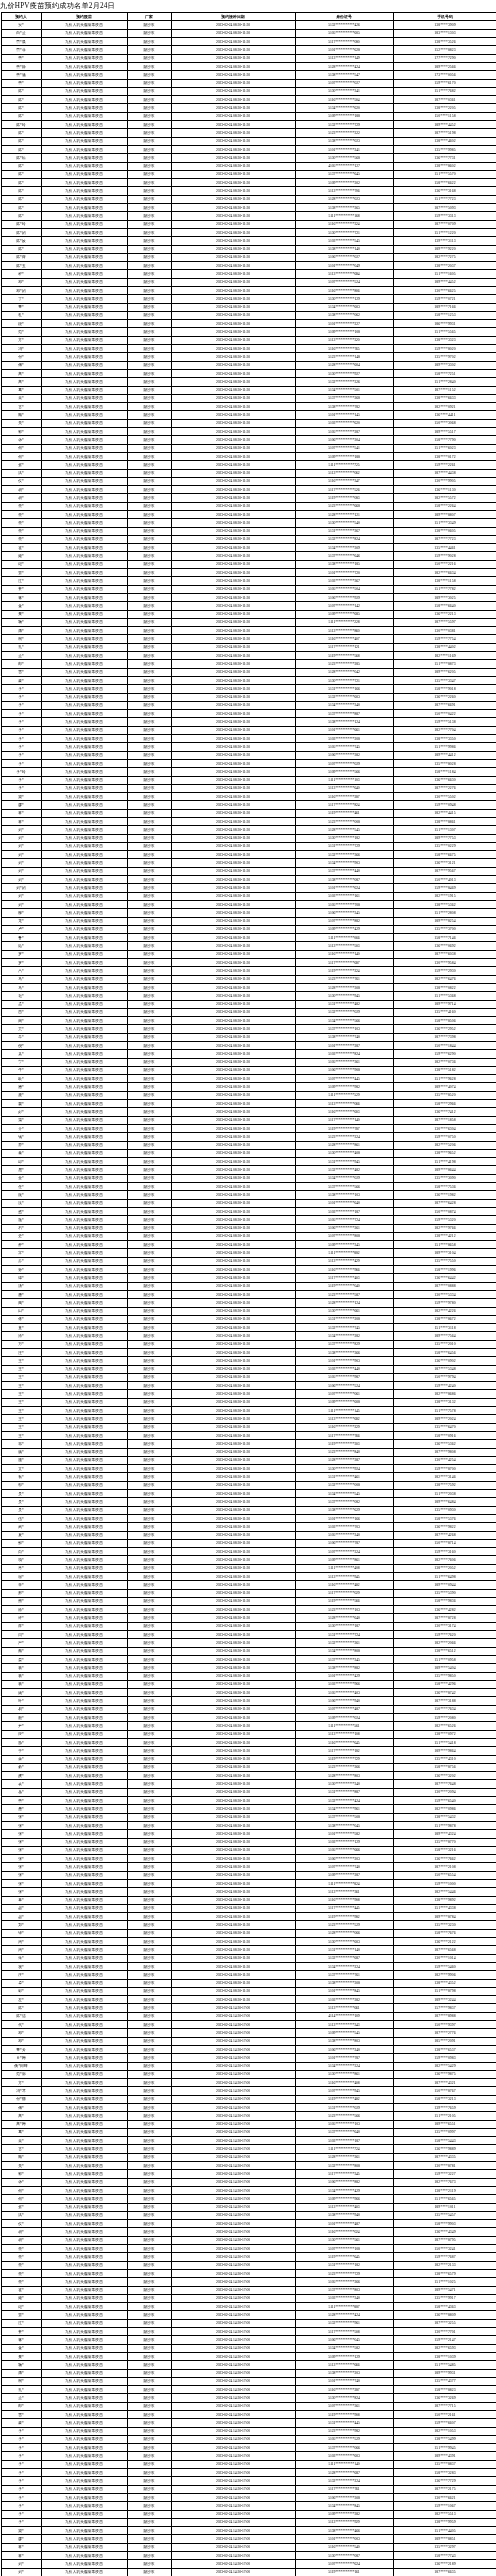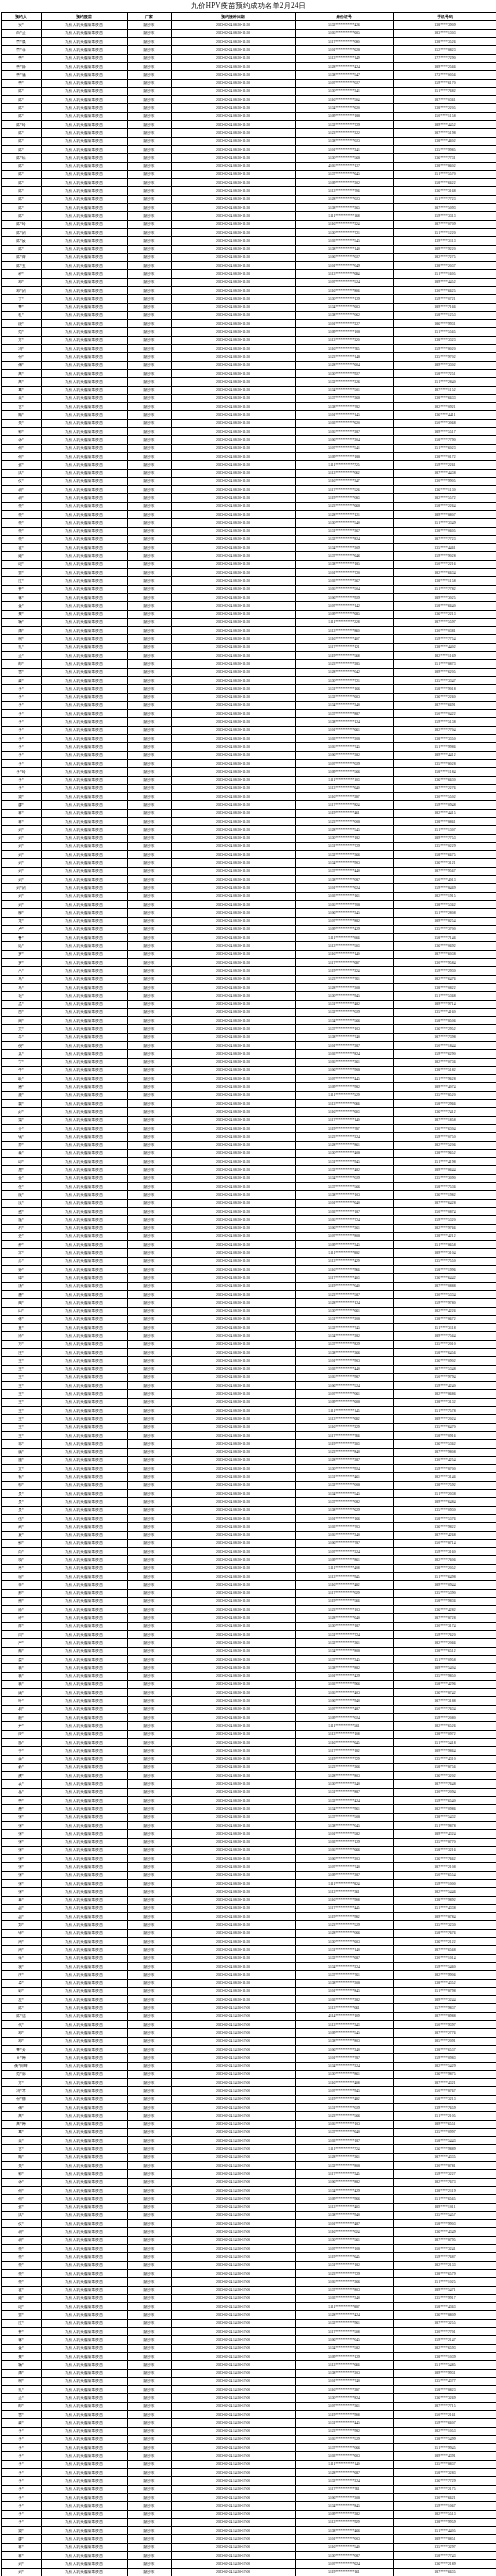--- a/index.html
+++ b/index.html
@@ -13,21 +13,20 @@
     color: #000000;
   }
   #page {
     width: 497px;
     min-height: 3045px;
     position: relative;
     background: #ffffff;
     box-sizing: border-box;
   }
   .doc-title {
-    text-align: center;
     font-family: "Liberation Serif", "DejaVu Serif", serif;
     font-size: 7.2px;
     line-height: 10.3px;
     padding-top: 0.5px;
     padding-bottom: 1px;
     letter-spacing: 0.2px;
     white-space: nowrap;
     color: #000;
   }
   table.list {

